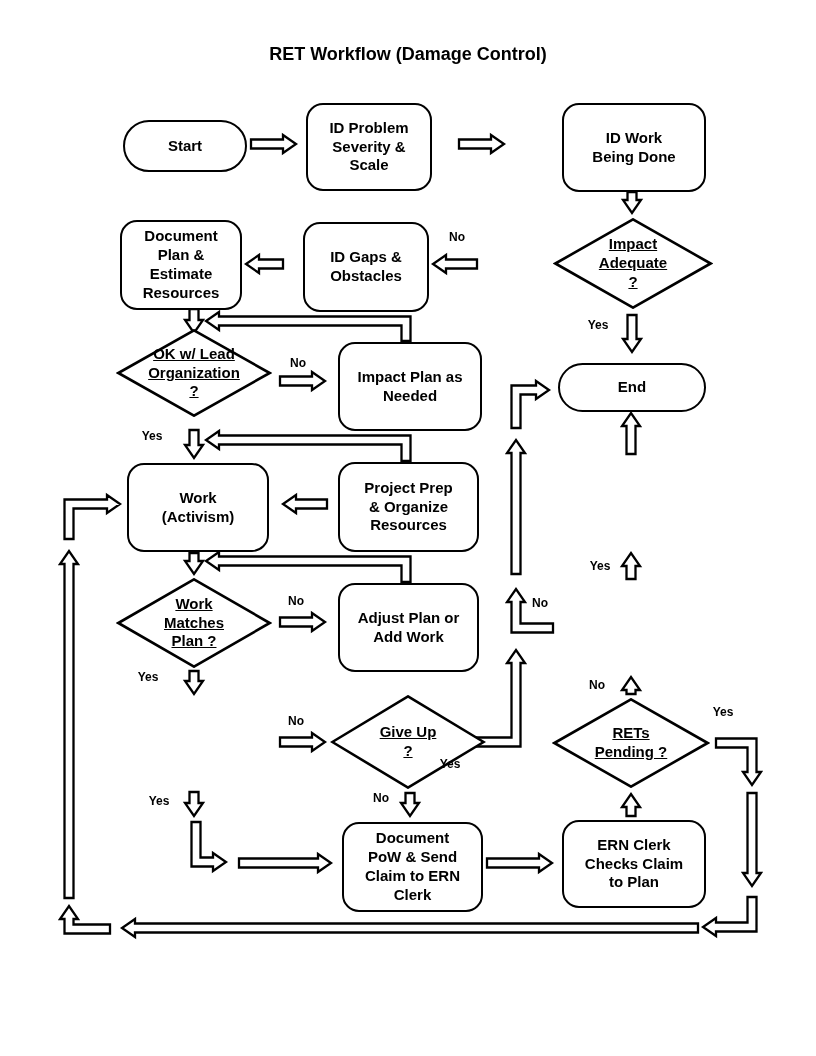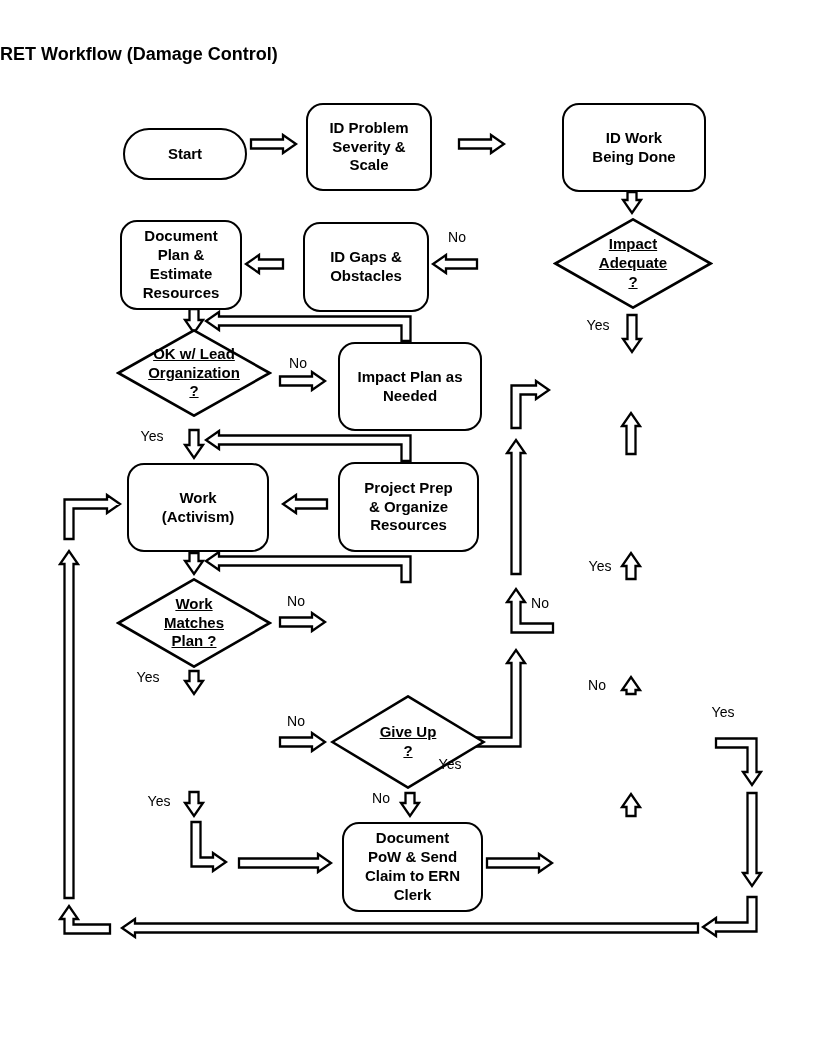--- a/index.html
+++ b/index.html
@@ -1,30 +1,30 @@
 <!DOCTYPE html>
 <html><head>
 <meta charset="utf-8">
 <style>
   html,body{margin:0;padding:0;background:#fff;}
   .page{position:relative;width:816px;height:1056px;background:#fff;overflow:hidden;
         font-family:"Liberation Sans",sans-serif;color:#000;}
-  .title{position:absolute;top:44px;left:0;width:100%;margin:0;
+  .title{position:absolute;top:44px;left:0;width:100%;margin:0;text-align:center;
          font-size:18px;font-weight:bold;}
   #connectors{position:absolute;left:0;top:0;z-index:1;}
   #connectors path{fill:#fff;stroke:#000;stroke-width:2.3;stroke-linejoin:miter;}
   .node{position:absolute;z-index:2;display:flex;align-items:center;justify-content:center;
         text-align:center;font-weight:bold;font-size:15px;line-height:1.26;}
   .proc{border:2.6px solid #000;border-radius:17px;background:#fff;}
   .term{border:2.6px solid #000;border-radius:26px;background:#fff;}
   .diamond{background:transparent;text-decoration:underline;}
   .dshape{position:absolute;left:0;top:0;width:100%;height:100%;}
   .dshape polygon{fill:#fff;stroke:#000;stroke-width:2.6;vector-effect:non-scaling-stroke;}
   .nlabel{position:relative;z-index:2;white-space:pre-line;padding:0 4px;}
-  .elabel{position:absolute;z-index:3;font-weight:normal;font-size:14px;white-space:nowrap;
+  .elabel{position:absolute;z-index:3;font-weight:bold;font-size:12px;white-space:nowrap;
           transform:translate(-50%,-50%);}
 </style>
 </head>
 <body>
 
 <div class="page">
 
   <h1 class="title">RET Workflow (Damage Control)</h1>
 
   <svg id="connectors" width="816" height="1056" viewBox="0 0 816 1056">
@@ -60,21 +60,21 @@
       <path d="M 110.0 924.5 L 73.5 924.5 L 73.5 919.0 L 78.0 919.0 L 69.0 906.0 L 60.0 919.0 L 64.5 919.0 L 64.5 933.5 L 110.0 933.5 Z"></path>
       <path d="M 73.5 898.0 L 73.5 564.0 L 78.0 564.0 L 69.0 551.0 L 60.0 564.0 L 64.5 564.0 L 64.5 898.0 Z"></path>
       <path d="M 73.5 539.0 L 73.5 508.5 L 107.0 508.5 L 107.0 513.0 L 120.0 504.0 L 107.0 495.0 L 107.0 499.5 L 64.5 499.5 L 64.5 539.0 Z"></path>
       <path d="M 189.5 792.0 L 189.5 803.0 L 185.0 803.0 L 194.0 816.0 L 203.0 803.0 L 198.5 803.0 L 198.5 792.0 Z"></path>
       <path d="M 191.5 822.0 L 191.5 866.5 L 213.0 866.5 L 213.0 871.0 L 226.0 862.0 L 213.0 853.0 L 213.0 857.5 L 200.5 857.5 L 200.5 822.0 Z"></path>
       <path d="M 239.0 867.5 L 318.0 867.5 L 318.0 872.0 L 331.0 863.0 L 318.0 854.0 L 318.0 858.5 L 239.0 858.5 Z"></path>
       <path d="M 405.5 793.0 L 405.5 803.0 L 401.0 803.0 L 410.0 816.0 L 419.0 803.0 L 414.5 803.0 L 414.5 793.0 Z"></path>
       <path d="M 487.0 867.5 L 539.0 867.5 L 539.0 872.0 L 552.0 863.0 L 539.0 854.0 L 539.0 858.5 L 487.0 858.5 Z"></path>
     </svg>
 
-  <div class="node term" style="left:123px;top:128px;width:120px;height:48px">
+  <div class="node term" style="left:123px;top:120px;width:120px;height:48px">
     <span class="nlabel">Start</span>
   </div>
 
   <div class="node proc" style="left:562px;top:103px;width:140px;height:85px">
     <span class="nlabel">ID Work
 Being Done</span>
   </div>
 
   <div class="node proc" style="left:306px;top:103px;width:122px;height:84px">
     <span class="nlabel">ID Problem
@@ -110,20 +110,23 @@
     <span class="nlabel">OK w/ Lead
 Organization
 ?</span>
   </div>
 
   <div class="node proc" style="left:338px;top:342px;width:140px;height:85px">
     <span class="nlabel">Impact Plan as
 Needed</span>
   </div>
 
+  <div class="node term" style="left:558px;top:363px;width:144px;height:45px">
+    <span class="nlabel">End</span>
+  </div>
 
   <div class="node proc" style="left:127px;top:463px;width:138px;height:85px">
     <span class="nlabel">Work
 (Activism)</span>
   </div>
 
   <div class="node proc" style="left:338px;top:462px;width:137px;height:86px">
     <span class="nlabel">Project Prep
 &amp; Organize
 Resources</span>
@@ -132,39 +135,55 @@
 
   <div class="node diamond" style="left:116px;top:578px;width:156px;height:90px">
     <svg class="dshape" viewBox="0 0 100 100" preserveAspectRatio="none">
       <polygon points="50,1.5 98.5,50 50,98.5 1.5,50"></polygon>
       </svg>
     <span class="nlabel">Work
 Matches
 Plan ?</span>
   </div>
 
+  <div class="node proc" style="left:338px;top:583px;width:137px;height:85px">
+    <span class="nlabel">Adjust Plan or
+Add Work</span>
+  </div>
 
 
 
   <div class="node diamond" style="left:330px;top:695px;width:156px;height:94px">
     <svg class="dshape" viewBox="0 0 100 100" preserveAspectRatio="none">
       <polygon points="50,1.5 98.5,50 50,98.5 1.5,50"></polygon>
       </svg>
     <span class="nlabel">Give Up
 ?</span>
   </div>
 
+  <div class="node diamond" style="left:552px;top:698px;width:158px;height:90px">
+    <svg class="dshape" viewBox="0 0 100 100" preserveAspectRatio="none">
+      <polygon points="50,1.5 98.5,50 50,98.5 1.5,50"></polygon>
+      </svg>
+    <span class="nlabel">RETs
+Pending ?</span>
+  </div>
 
   <div class="node proc" style="left:342px;top:822px;width:137px;height:86px">
     <span class="nlabel">Document
 PoW &amp; Send
 Claim to ERN
 Clerk</span>
   </div>
 
+  <div class="node proc" style="left:562px;top:820px;width:140px;height:84px">
+    <span class="nlabel">ERN Clerk
+Checks Claim
+to Plan</span>
+  </div>
 
   <div class="elabel" style="left:457px;top:237px">No</div>
   <div class="elabel" style="left:598px;top:325px">Yes</div>
   <div class="elabel" style="left:298px;top:363px">No</div>
   <div class="elabel" style="left:152px;top:436px">Yes</div>
   <div class="elabel" style="left:296px;top:601px">No</div>
   <div class="elabel" style="left:148px;top:677px">Yes</div>
   <div class="elabel" style="left:296px;top:721px">No</div>
   <div class="elabel" style="left:159px;top:801px">Yes</div>
   <div class="elabel" style="left:381px;top:798px">No</div>

